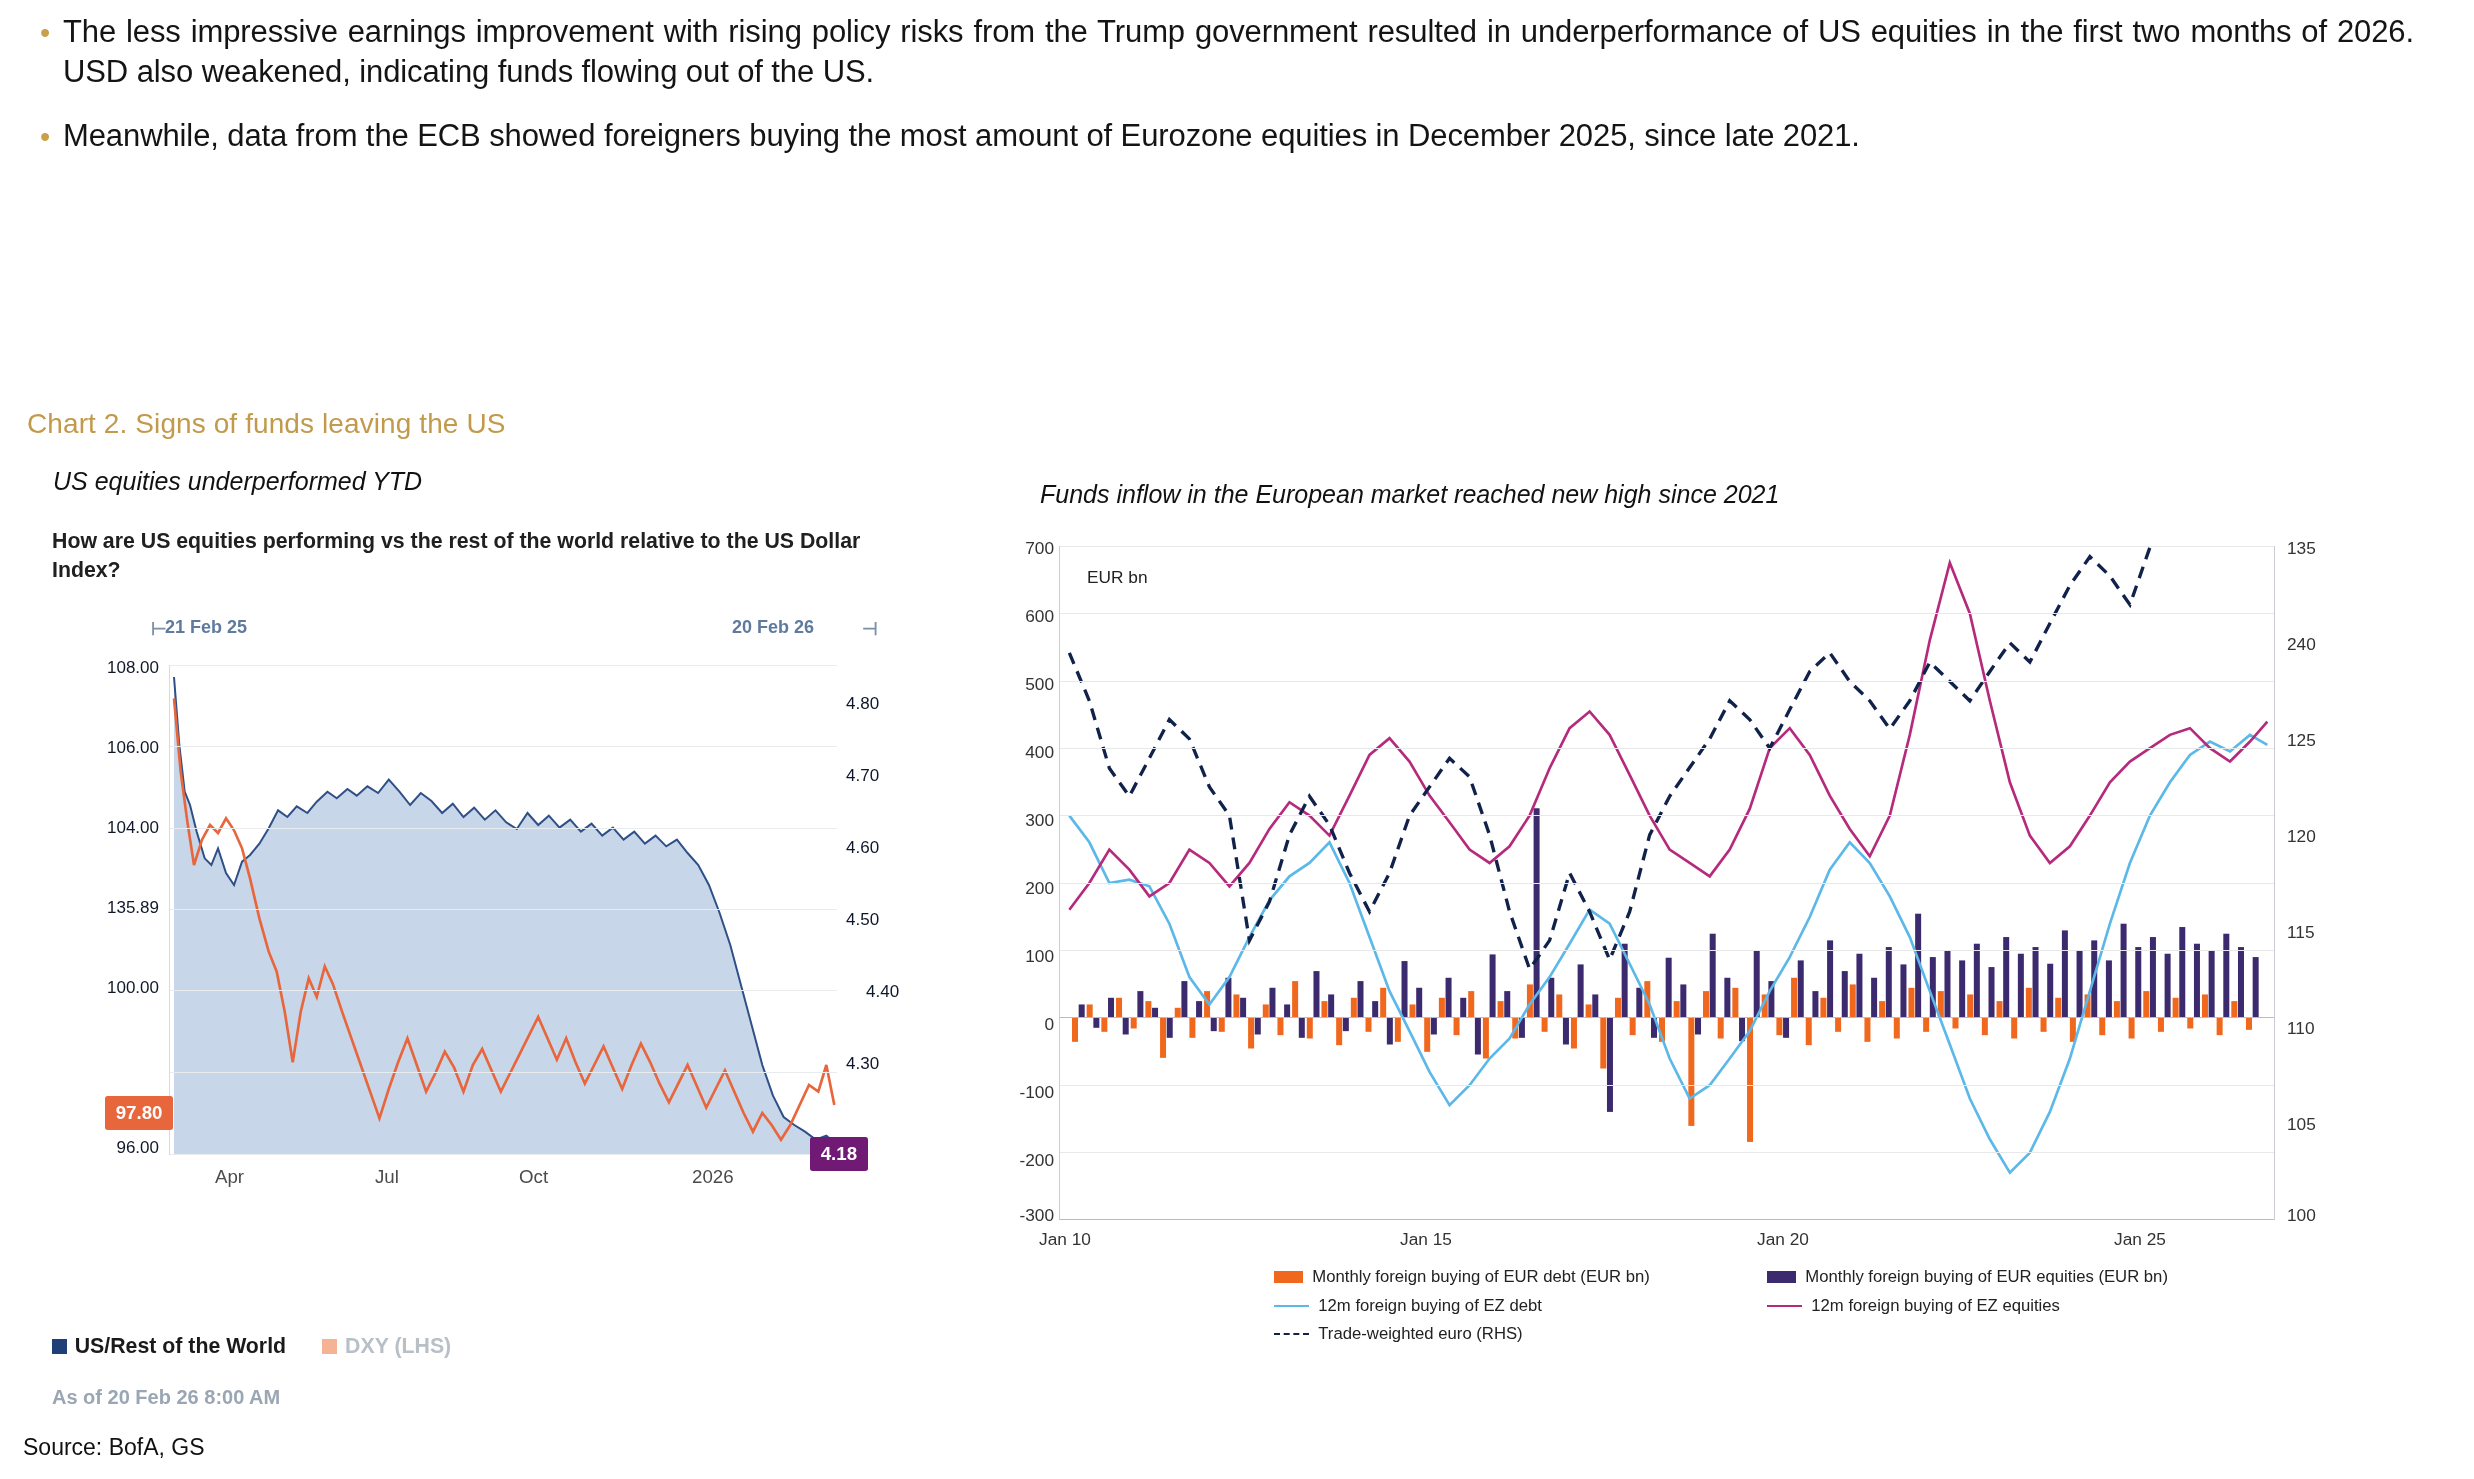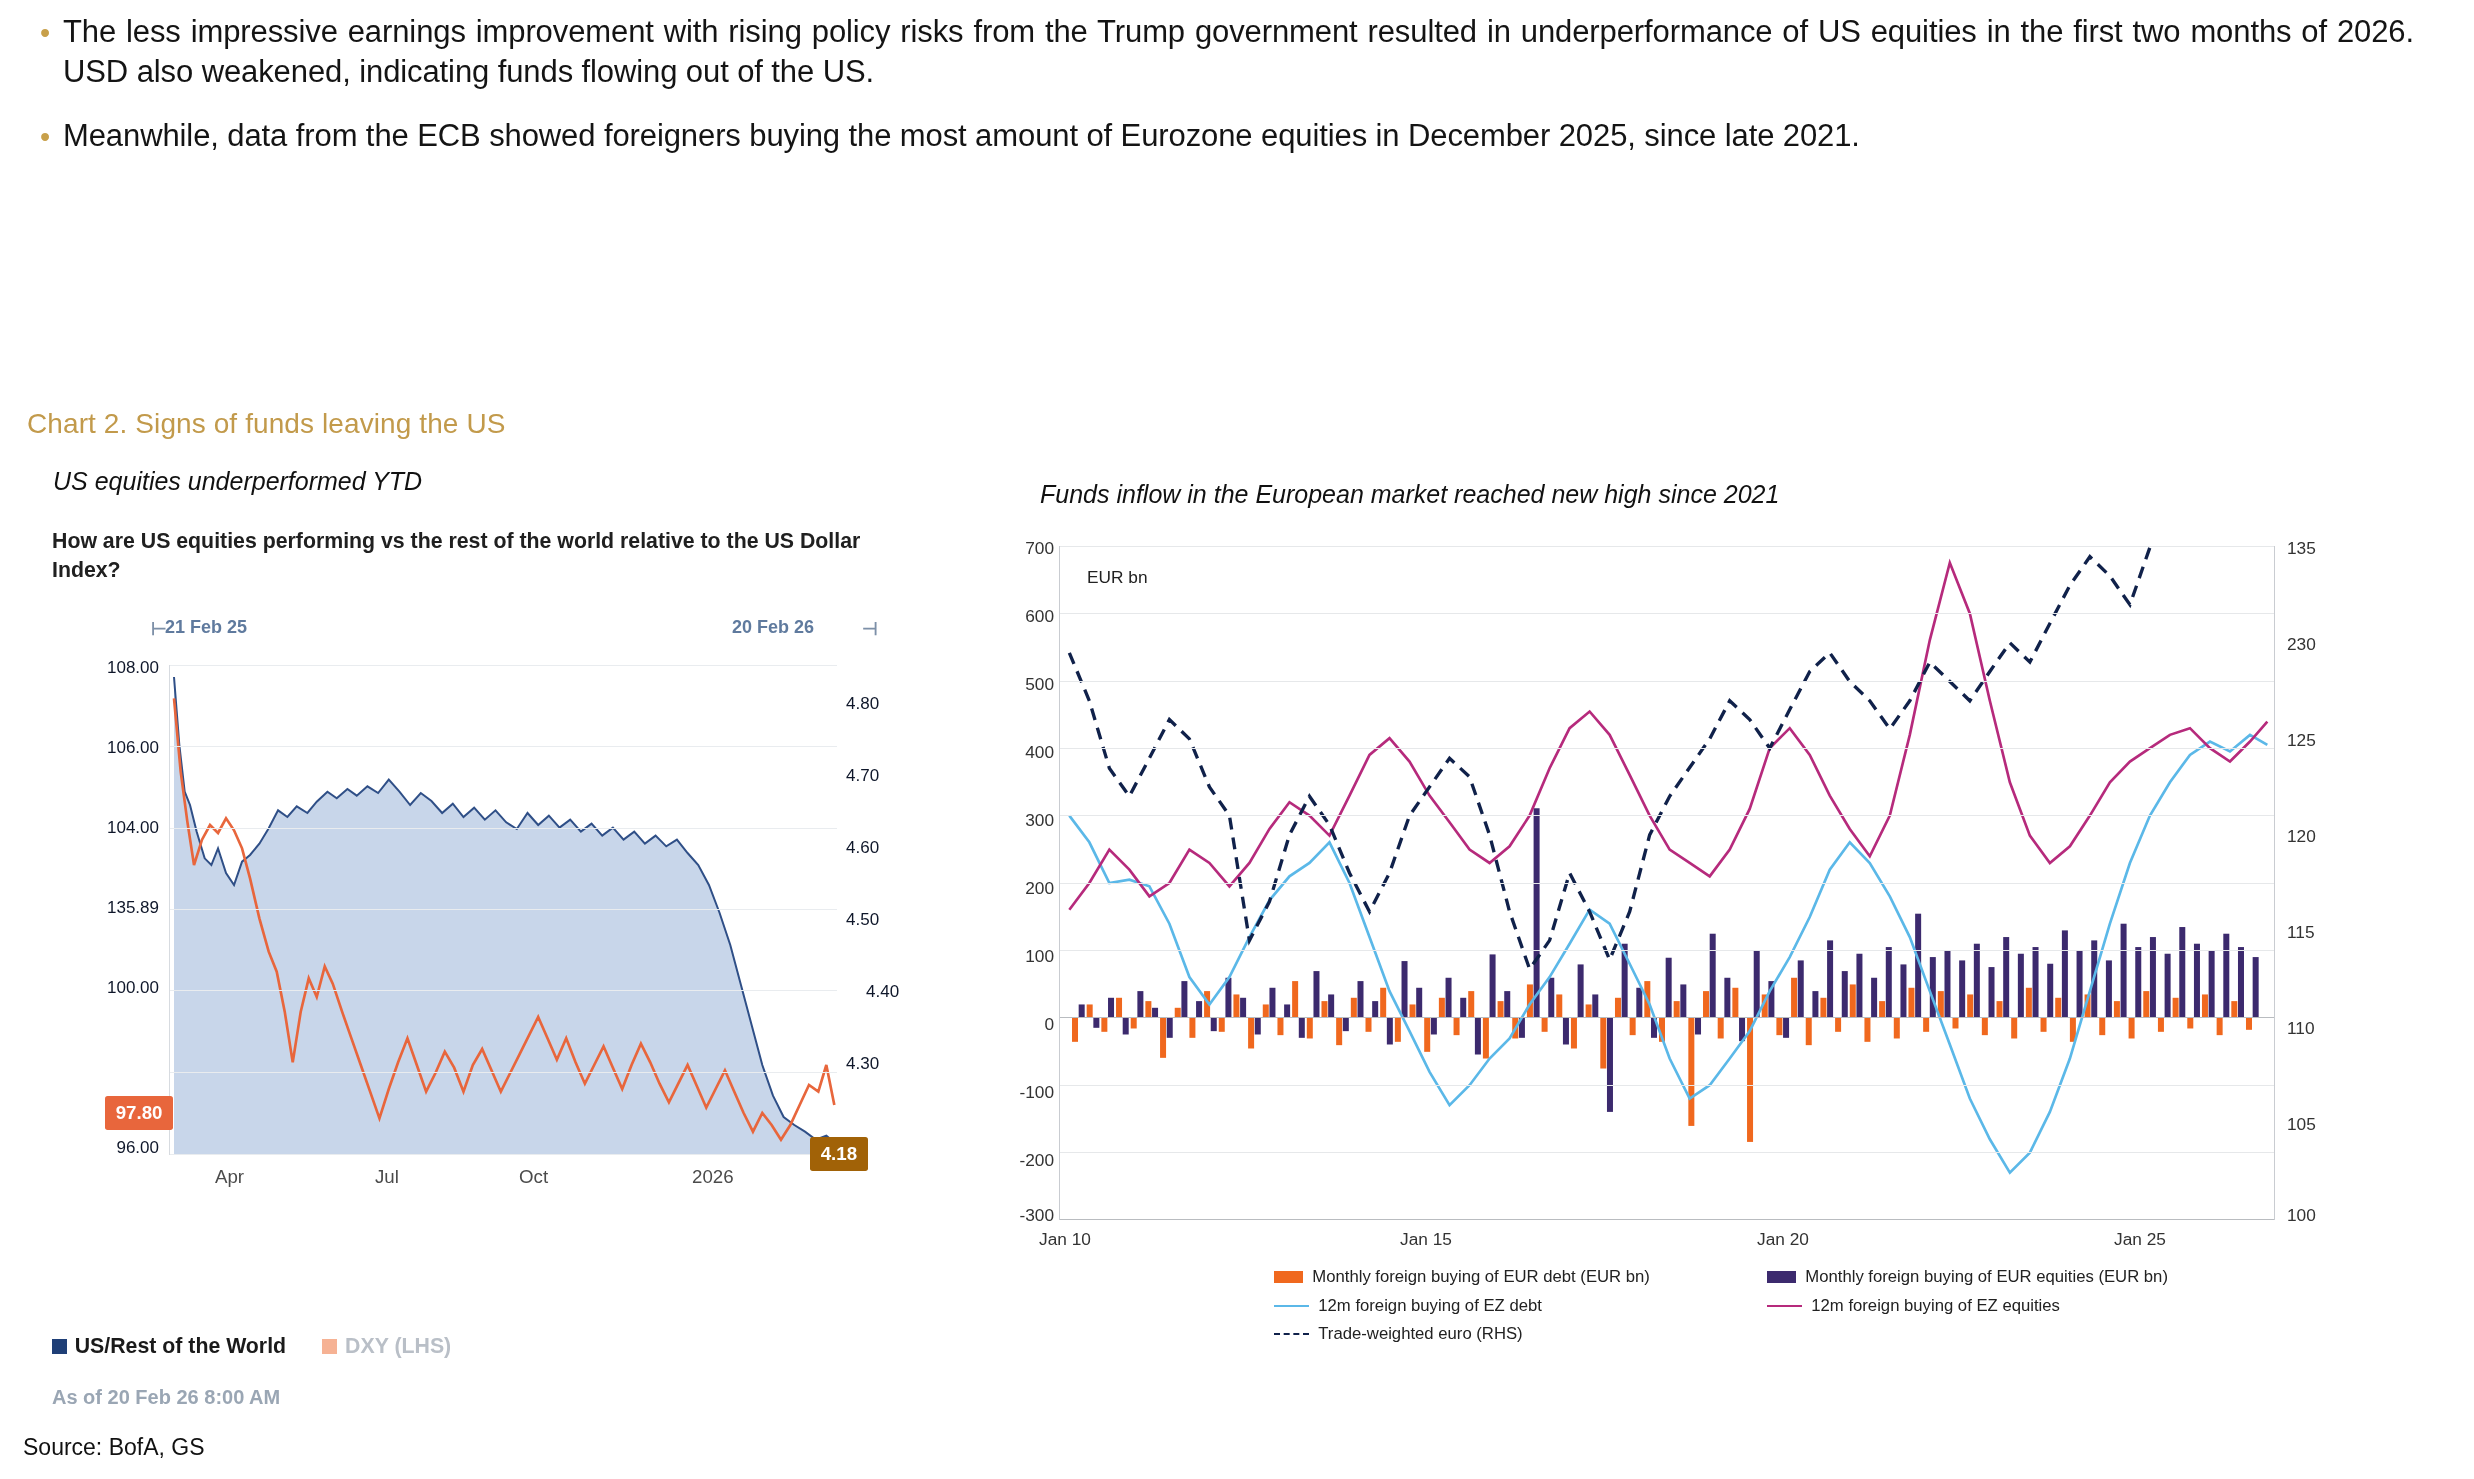--- a/index.html
+++ b/index.html
@@ -76,21 +76,21 @@
     border-left:0.7px solid #d7dbe0;
   }
   .gs-grid{position:absolute;left:0;right:0;height:0.7px;background:#e9ecef;}
   .badge-left{
     position:absolute;left:53px;top:443px;
     background:#e8663c;color:#fff;font-size:18.7px;font-weight:bold;
     padding:6px 10.7px;border-radius:2.7px;
   }
   .badge-right{
     position:absolute;left:758px;top:484px;
-    background:#a16207;color:#fff;font-size:18.7px;font-weight:bold;
+    background:#701a75;color:#fff;font-size:18.7px;font-weight:bold;
     padding:6px 10.7px;border-radius:2.7px;
   }
   .gs-legend{
     position:absolute;left:52px;top:1334px;font-size:21.3px;font-weight:bold;
     display:flex;align-items:center;gap:9.3px;
   }
   .gs-legend .sw{width:14.7px;height:14.7px;display:inline-block;}
   .gs-legend .it{display:flex;align-items:center;gap:8px;margin-right:27px;}
   .gs-asof{
     position:absolute;left:52px;top:1386px;font-size:20px;font-weight:bold;color:#9aa6b4;
@@ -235,21 +235,21 @@
   <div class="ez-ylab" style="left:0;top:215px;">400</div>
   <div class="ez-ylab" style="left:0;top:283px;">300</div>
   <div class="ez-ylab" style="left:0;top:351px;">200</div>
   <div class="ez-ylab" style="left:0;top:419px;">100</div>
   <div class="ez-ylab" style="left:0;top:487px;">0</div>
   <div class="ez-ylab" style="left:0;top:555px;">-100</div>
   <div class="ez-ylab" style="left:0;top:623px;">-200</div>
   <div class="ez-ylab" style="left:0;top:678px;">-300</div>
 
   <div class="ez-ylab r" style="left:1300px;top:10.7px;">135</div>
-  <div class="ez-ylab r" style="left:1300px;top:107px;">230</div>
+  <div class="ez-ylab r" style="left:1300px;top:107px;">240</div>
   <div class="ez-ylab r" style="left:1300px;top:203px;">125</div>
   <div class="ez-ylab r" style="left:1300px;top:299px;">120</div>
   <div class="ez-ylab r" style="left:1300px;top:395px;">115</div>
   <div class="ez-ylab r" style="left:1300px;top:491px;">110</div>
   <div class="ez-ylab r" style="left:1300px;top:587px;">105</div>
   <div class="ez-ylab r" style="left:1300px;top:678px;">100</div>
 
   <div class="ez-xlab" style="left:52px;">Jan 10</div>
   <div class="ez-xlab" style="left:413px;">Jan 15</div>
   <div class="ez-xlab" style="left:770px;">Jan 20</div>

